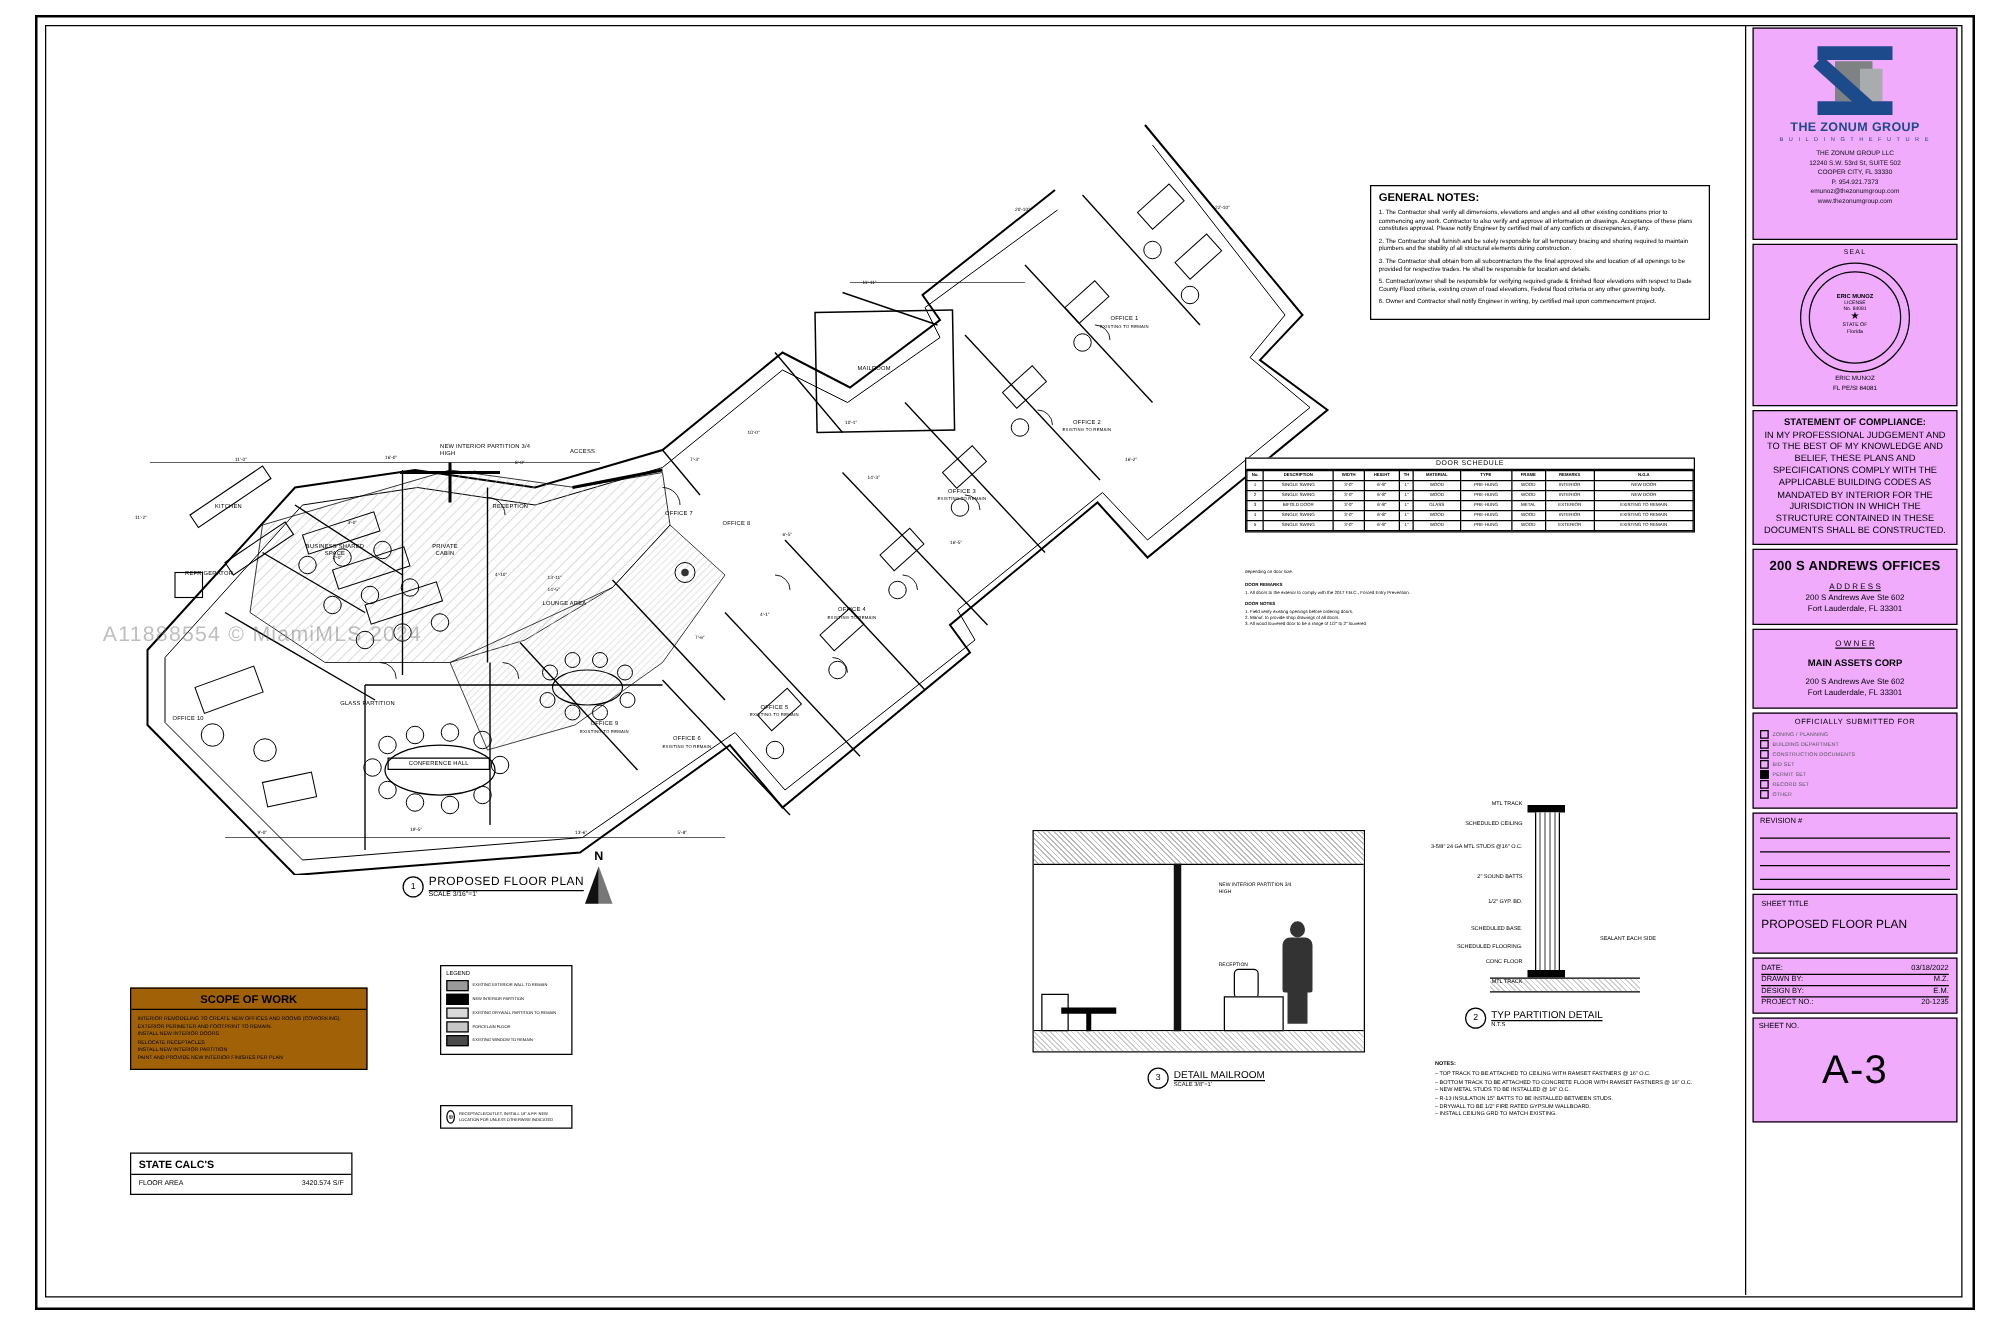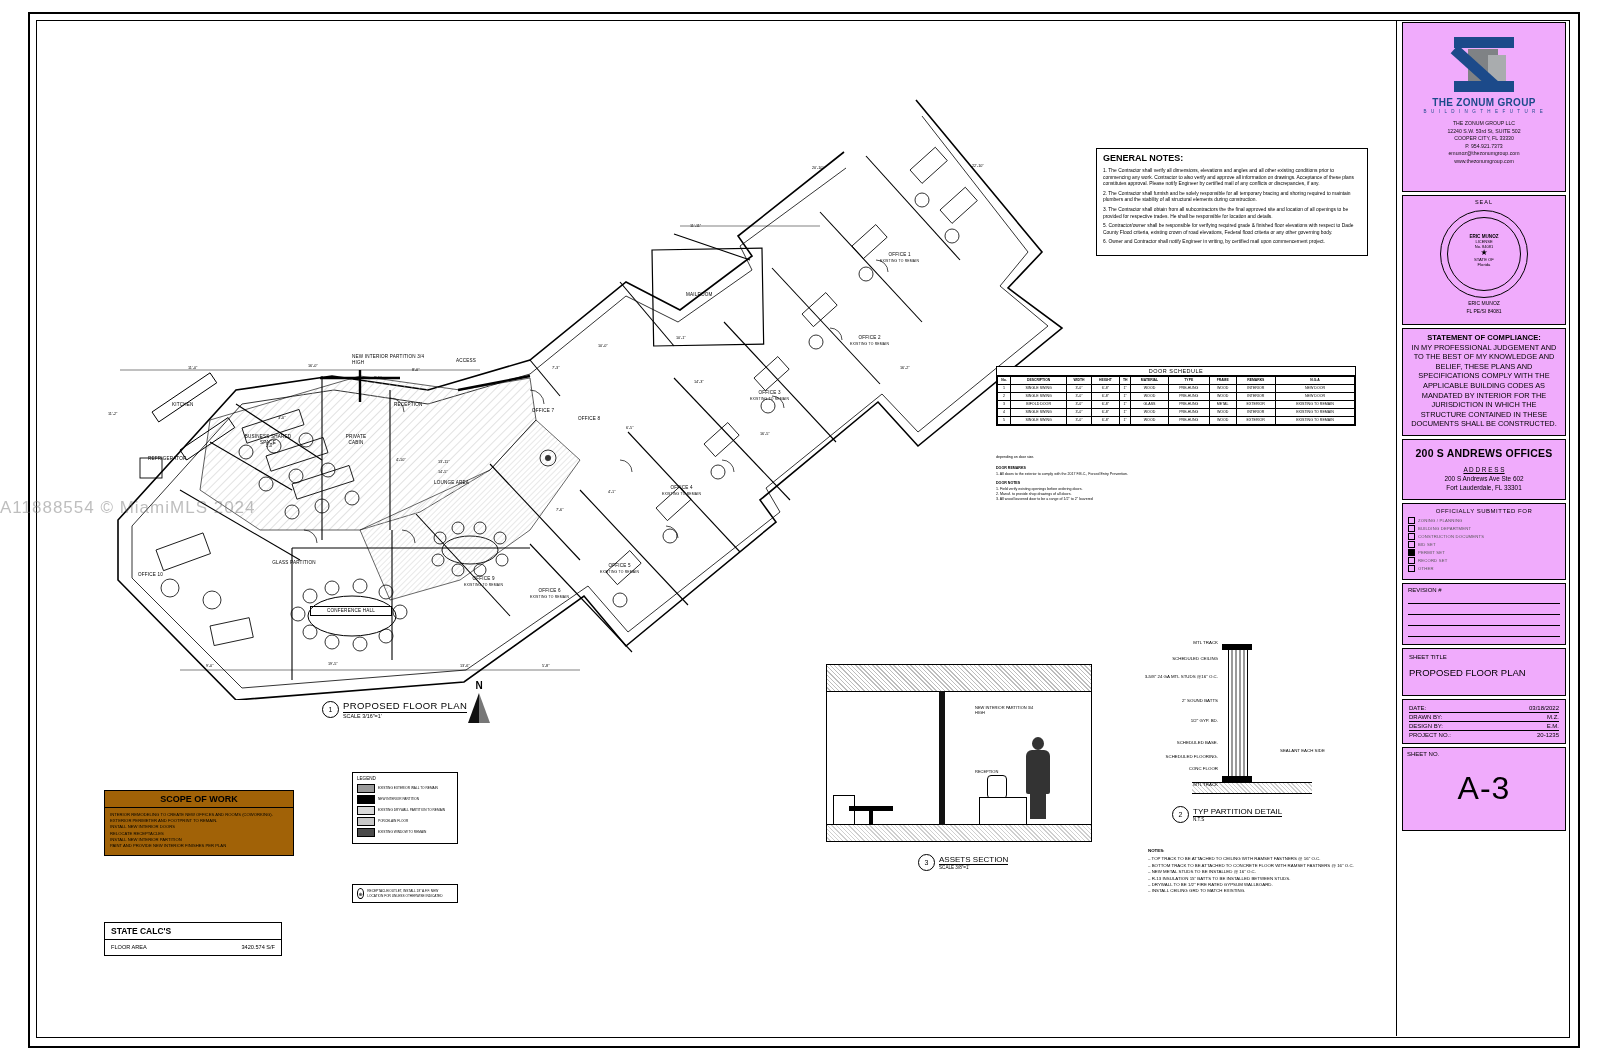--- a/index.html
+++ b/index.html
@@ -140,21 +140,21 @@
   .pd-notes{position:absolute;left:1148px;top:848px;width:210px;font-size:4.4px;line-height:6.4px;}
   .pd-notes .hd{font-weight:bold;margin-bottom:2px;}
 
   
   .plan{position:absolute;left:60px;top:60px;width:1060px;height:640px;}
   .plan svg{position:absolute;left:0;top:0;}
   .room-lbl{position:absolute;font-size:4.6px;line-height:6px;text-align:center;letter-spacing:.2px;}
   .dim{position:absolute;font-size:3.8px;letter-spacing:0;}
 
   
-  .wm{position:absolute;left:0;top:498px;width:420px;font-size:17px;color:rgba(110,110,110,.45);letter-spacing:1px;font-family:"Liberation Sans",sans-serif;}
+  .wm{position:absolute;left:0;top:498px;width:420px;font-size:17px;color:rgba(110,110,110,.45);letter-spacing:1px;font-family:"Liberation Sans",sans-serif;text-align:center;}
 </style>
 </head>
 <body>
 
 <div class="sheet">
   <div class="outer-border"></div>
   <div class="inner-border"></div>
   <div class="plan-divider"></div>
 
   <div class="plan">
@@ -583,21 +583,21 @@
       <div class="head"></div>
         <div class="body"></div>
         <div class="leg"></div>
     </div>
     <div class="lbl-tiny" style="left:148px;top:40px;width:60px;">NEW INTERIOR PARTITION 3/4 HIGH</div>
     <div class="lbl-tiny" style="left:148px;top:104px;">RECEPTION</div>
   </div>
   <div class="detail-title">
     <div class="bub">3</div>
     <div>
-      <div class="dt-main">ASSETS SECTION</div>
+      <div class="dt-main">DETAIL MAILROOM</div>
       <div class="dt-sub">SCALE 3/8"=1'</div>
     </div>
   </div>
 
   <div class="part-detail">
     <div class="pd-track-t"></div>
     <div class="pd-wall"></div>
     <div class="pd-track-b"></div>
     <div class="pd-floor"></div>
 
@@ -672,20 +672,26 @@
       <div>IN MY PROFESSIONAL JUDGEMENT AND TO THE BEST OF MY KNOWLEDGE AND BELIEF, THESE PLANS AND SPECIFICATIONS COMPLY WITH THE APPLICABLE BUILDING CODES AS MANDATED BY INTERIOR FOR THE JURISDICTION IN WHICH THE STRUCTURE CONTAINED IN THESE DOCUMENTS SHALL BE CONSTRUCTED.</div>
     </div>
 
     <div class="tb-box tb-center proj-box">
       <div class="proj-title">200 S ANDREWS OFFICES</div>
       <div class="sm ul" style="margin-top:6px">A D D R E S S</div>
       <div class="sm">200 S Andrews Ave Ste 602</div>
       <div class="sm">Fort Lauderdale, FL 33301</div>
     </div>
 
+    <div class="tb-box tb-center proj-box">
+      <div class="sm ul">O W N E R</div>
+      <div class="mid" style="margin-top:6px">MAIN ASSETS CORP</div>
+      <div class="sm" style="margin-top:6px">200 S Andrews Ave Ste 602</div>
+      <div class="sm">Fort Lauderdale, FL 33301</div>
+    </div>
 
     <div class="tb-box submit-box">
       <div class="submit-title">OFFICIALLY SUBMITTED FOR</div>
       <div class="chk-row">
           <span class="chk"></span>
           <span class="chk-lbl">ZONING / PLANNING</span>
         </div>
       <div class="chk-row">
           <span class="chk"></span>
           <span class="chk-lbl">BUILDING DEPARTMENT</span>

